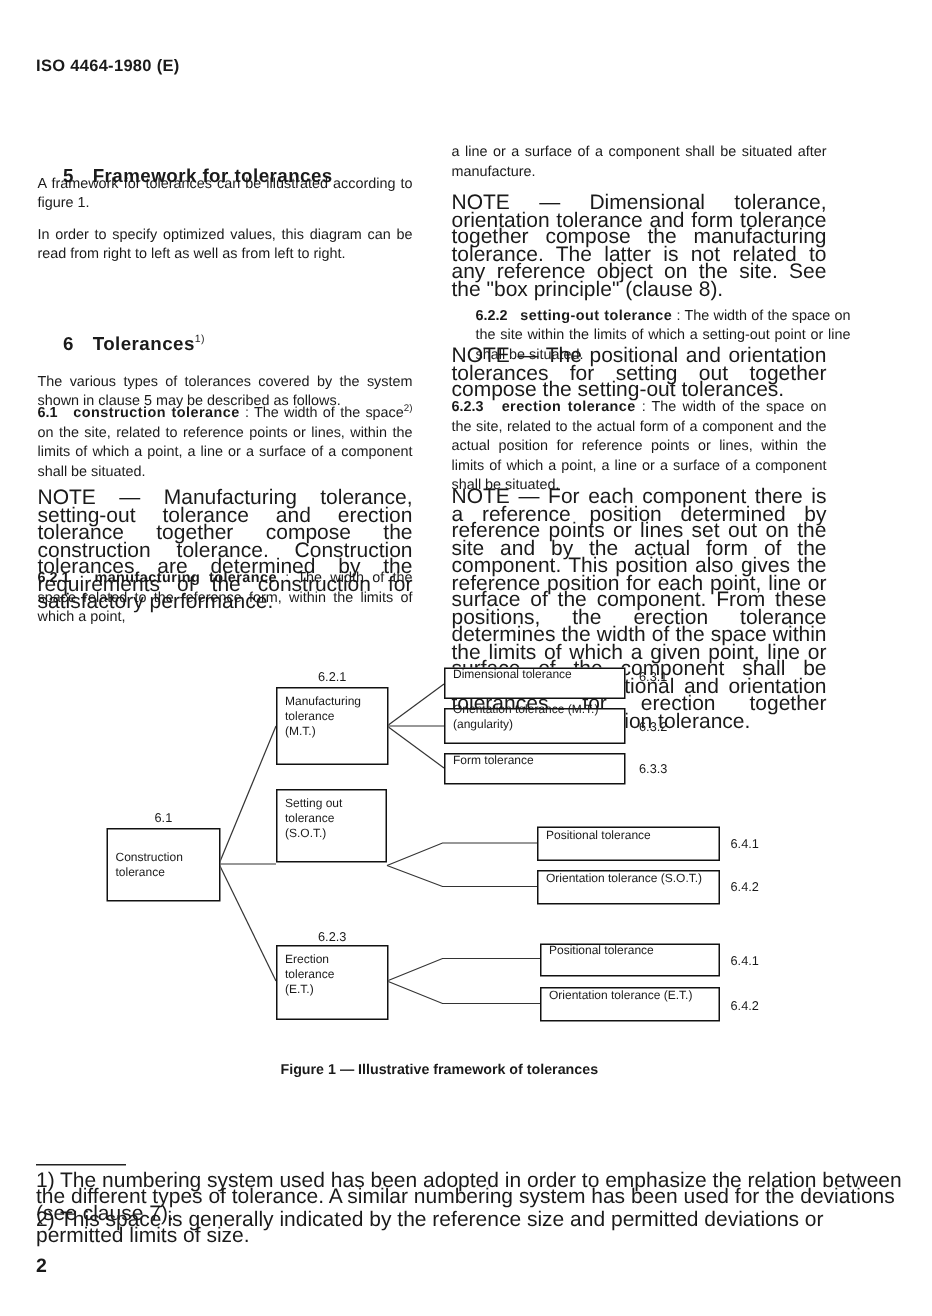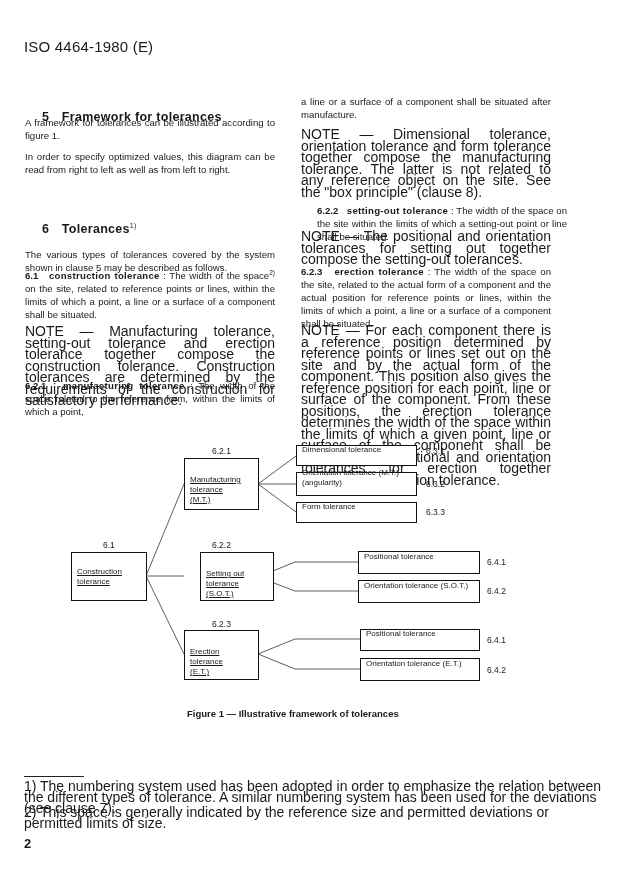--- a/index.html
+++ b/index.html
@@ -2,33 +2,33 @@
 <html><head>
 <meta charset="utf-8">
 <style>
   html, body { margin: 0; padding: 0; }
   body {
     width: 621px; height: 877px; position: relative; overflow: hidden;
     background: #ffffff; color: #1a1a1a;
     font-family: "Liberation Sans", sans-serif;
   }
   .abs { position: absolute; }
-  .header { left: 24px; top: 38px; font-size: 15px; font-weight: normal; letter-spacing: 0.2px; }
+  .header { left: 24px; top: 38px; font-size: 11px; font-weight: bold; letter-spacing: 0.2px; }
   h2.sec { margin: 17px; font-size: 12.5px; font-weight: bold; letter-spacing: 0.3px; position: absolute; }
   h2.sec .num { display: inline-block; width: 16px; }
   h2.sec sup { font-size: 7px; font-weight: normal; }
   p.body { margin: 0; font-size: 9.6px; line-height: 13px; text-align: justify; position: absolute; width: 250px; }
   p.note { margin: 0; font-size: 14px; line-height: 11.5px; text-align: justify; position: absolute; width: 250px; }
   .term-num { font-weight: bold; }
   .term { font-weight: bold; letter-spacing: 0.3px; }
   sup.fn { font-size: 6.5px; }
 
   
   .box { position: absolute; border: 1px solid #111; background: #fff; box-sizing: border-box; font-size: 8px; line-height: 10px; }
-  .box.main { padding: 16px 0 0 5px; text-decoration: underline; }
+  .box.main { padding: 4px 0 0 5px; }
   .box.sub { padding: 0 0 12px 5px; display: flex; flex-direction: column; justify-content: center; border-width: 1px 1.5px 1.5px 1px; }
   .dlabel { position: absolute; font-size: 8.5px; }
   svg.lines { position: absolute; left: 0; top: 0; }
   .caption { position: absolute; left: 187px; top: 708px; font-size: 9.5px; font-weight: bold; }
   .fn-rule { position: absolute; left: 24px; top: 776px; width: 60px; border-top: 1px solid #222; }
   .footnote { position: absolute; left: 24px; width: 580px; font-size: 14px; line-height: 11px; }
   .footnote .fnn { display: inline-block; width: 16px; }
   .pageno { position: absolute; left: 24px; top: 836px; font-size: 13px; font-weight: bold; }
 </style>
 </head>
@@ -119,21 +119,21 @@
     <div>(angularity)</div>
   </div>
   <div class="dlabel" style="left:426px; top:479px;">6.3.2</div>
 
   <div class="box sub" style="left:296px; top:502px; width:121px; height:21px;">
     <div>Form tolerance</div>
   </div>
   <div class="dlabel" style="left:426px; top:507px;">6.3.3</div>
 
   <div class="dlabel" style="left:212px; top:540px;">6.2.2</div>
-  <div class="box main" style="left:184px; top:552px; width:74px; height:49px;margin-left:16px;">
+  <div class="box main" style="left:184px; top:526px; width:74px; height:49px;">
     <div>Setting out</div>
     <div>tolerance</div>
     <div>(S.O.T.)</div>
   </div>
 
   <div class="box sub" style="left:358px; top:551px; width:122px; height:23px;">
     <div>Positional tolerance</div>
   </div>
   <div class="dlabel" style="left:487px; top:557px;">6.4.1</div>
 

